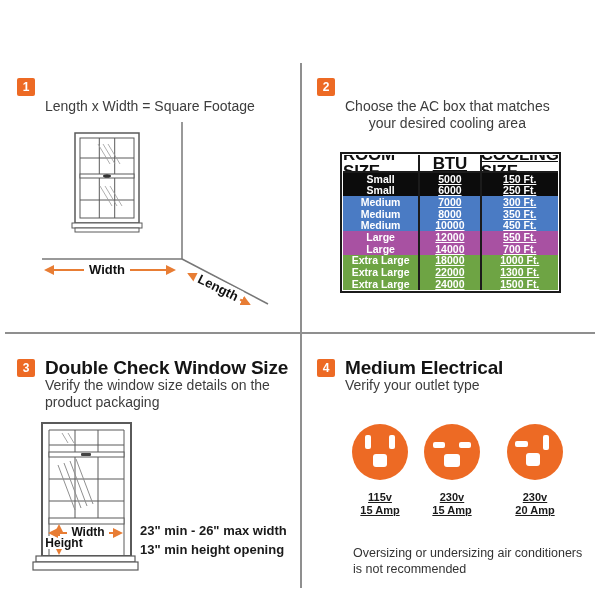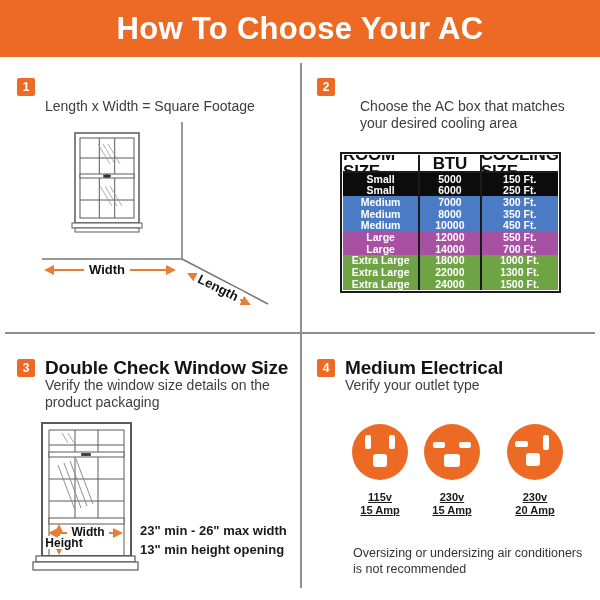--- a/index.html
+++ b/index.html
@@ -16,37 +16,34 @@
   .sec-title{margin:0;font-size:19px;font-weight:bold;color:#141414;letter-spacing:-.2px;white-space:nowrap;}
   .sub{position:absolute;margin:0;font-size:14px;color:#3d3d3d;line-height:17px;}
   .illus{position:absolute;pointer-events:none;}
   
   .actable{position:absolute;left:340px;top:152px;width:221px;border:2px solid #1b1b1b;background:#fff;padding:1px;box-sizing:border-box;}
   .trow{display:grid;grid-template-columns:35% 28.5% 36.5%;}
   .trow.head{height:16px;border-bottom:2px solid #1b1b1b;background:#fff;}
   .trow.body{height:11.7px;}
   .tcell{display:flex;align-items:center;justify-content:center;font-weight:bold;
          font-size:10.5px;color:#fff;line-height:1;overflow:hidden;}
-  .tcell:nth-child(n+2){border-left:2px solid #1b1b1b;}
+  .tcell:nth-child(n+2){border-left:2px solid #1b1b1b;text-decoration:underline;}
   .trow.head .tcell{color:#101010;font-size:17px;letter-spacing:-.2px;}
   
   .outlet{position:absolute;width:80px;text-align:center;top:423px;}
   .outlet .lbl{font-size:11px;font-weight:bold;color:#1a1a1a;line-height:13px;margin-top:6px;text-decoration:underline;}
   .note{position:absolute;left:345px;top:537px;margin:8px;font-size:12.5px;color:#333;line-height:16px;}
   .dims{position:absolute;left:140px;top:521px;margin:0;font-size:13px;font-weight:bold;color:#1a1a1a;line-height:19px;}
   svg text{font-family:"Liberation Sans","DejaVu Sans",sans-serif;}
 </style>
 </head>
 <body>
 
 <div class="page">
 
-  <header class="banner">
-    <h1>How To Choose Your AC</h1>
-  </header>
 
   <div class="divider-v"></div>
   <div class="divider-h"></div>
 
   <div class="sec-head" style="left:17px;top:78px;">
     <span class="badge">1</span>
   </div>
   <p class="sub" style="left:45px;top:98px;">Length x Width = Square Footage</p>
 
   <svg class="illus" style="left:0;top:118px;" width="300" height="210" viewBox="0 0 300 210">
@@ -90,21 +87,21 @@
       <g transform="rotate(26.5 218 170)">
         <rect x="193" y="162" width="50" height="15" fill="#fff"></rect>
         <text x="218" y="174" text-anchor="middle" font-size="13" font-weight="bold" fill="#111">Length</text>
       </g>
     </g>
   </svg>
 
   <div class="sec-head" style="left:317px;top:78px;">
     <span class="badge">2</span>
   </div>
-  <p class="sub" style="left:360px;top:98px;">
+  <p class="sub" style="left:345px;top:98px;text-align:center;">
     <span>Choose the AC box that matches</span><br>
     <span>your desired cooling area</span>
   </p>
 
   <div class="actable">
     <div class="trow head">
       <div class="tcell">ROOM SIZE</div>
       <div class="tcell">BTU</div>
       <div class="tcell">COOLING SIZE</div>
     </div>

